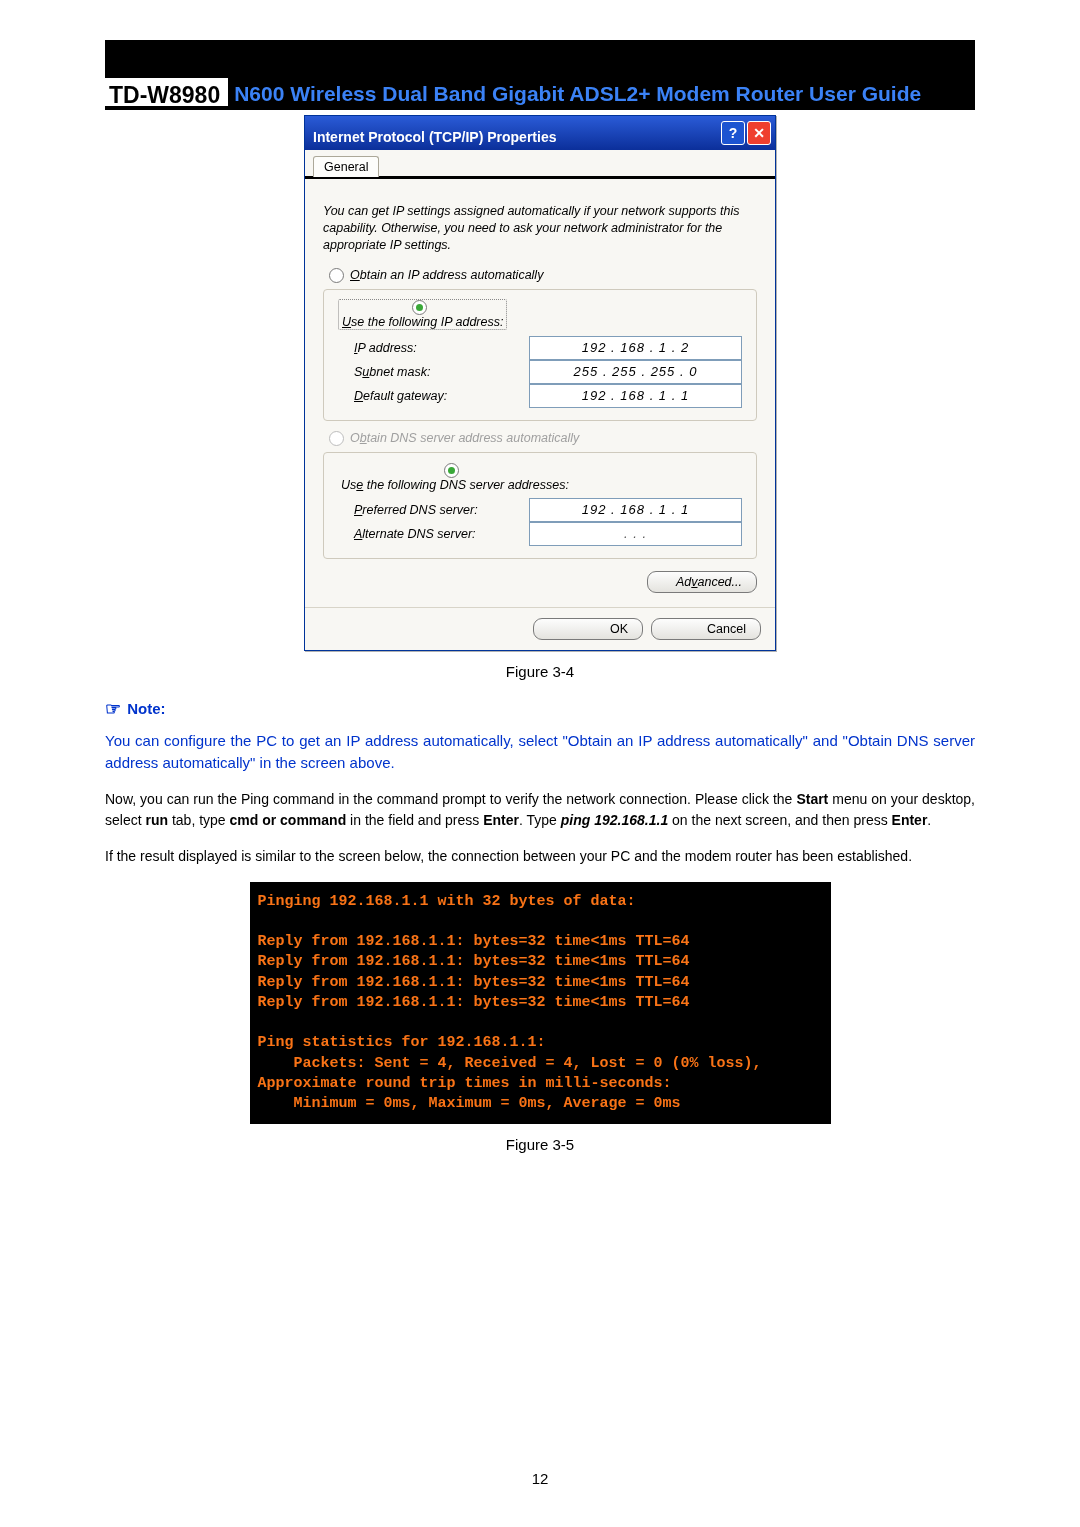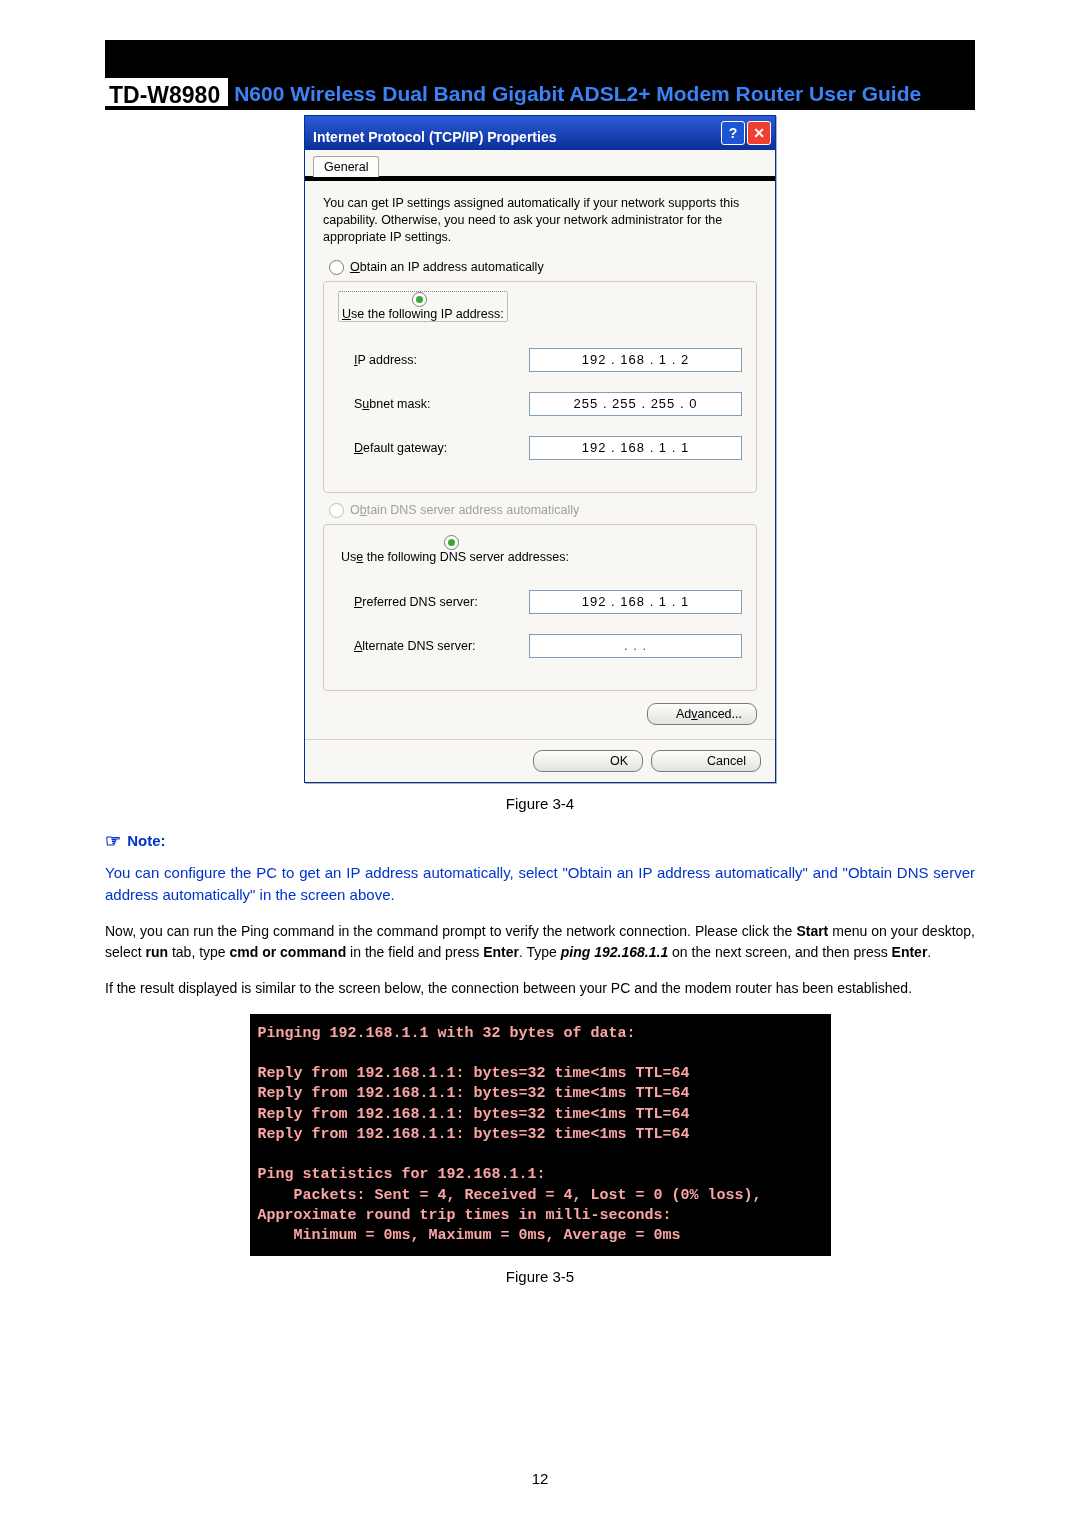--- a/index.html
+++ b/index.html
@@ -101,23 +101,24 @@
     display: inline-block;
     padding: 3px 10px;
     border: 1px solid #aca899;
     border-bottom: none;
     background: #fdfdfb;
     border-top-left-radius: 3px;
     border-top-right-radius: 3px;
     font-size: 12.5px;
   }
   .dialog-inner {
-    border-top: 5px solid #000000;
+    border-top: 3px solid #000000;
     margin-top: -1px;
-    padding: 14px 18px 14px 18px;
+    padding: 24px 18px 14px 18px;
+    font-style: italic;
   }
   .desc {
     font-size: 12.5px;
     line-height: 1.35;
     margin-bottom: 14px;
   }
   .fieldset {
     border: 1px solid #cfcabd;
     border-radius: 4px;
     padding: 10px 14px 12px 14px;
@@ -153,21 +154,21 @@
     border: 1px dotted #888;
     border-radius: 2px;
     flex-direction: column;
   }
   .radio-row.top-legend.plain {
     border: none;
   }
   .field-row {
     display: flex;
     align-items: center;
-    margin: 20px 0;
+    margin: 0 0;
   }
   .field-label {
     width: 175px;
     font-size: 12.5px;
     padding-left: 16px;
   }
   .ip-input {
     flex: 1;
     height: 22px;
     border: 1px solid #7f9db9;
@@ -213,21 +214,21 @@
   .hand-icon { font-size: 18px; }
   .blue-para { color: #0033cc; font-size: 15px; line-height: 1.5; text-align: justify; margin-bottom: 14px; }
   .body-para { font-size: 14px; line-height: 1.55; text-align: justify; margin-bottom: 14px; }
   .body-para b, .body-para i { }
 
   
   .console-wrap { display: flex; justify-content: center; }
   .console {
     width: 565px;
     background: #000;
-    color: #fca5a5;
+    color: #f97316;
     font-family: "Courier New", monospace;
     font-size: 15px;
     font-weight: bold;
     padding: 10px 8px;
     line-height: 1.35;
     white-space: pre;
   }
   .page-num {
     position: absolute;
     bottom: 40px;

